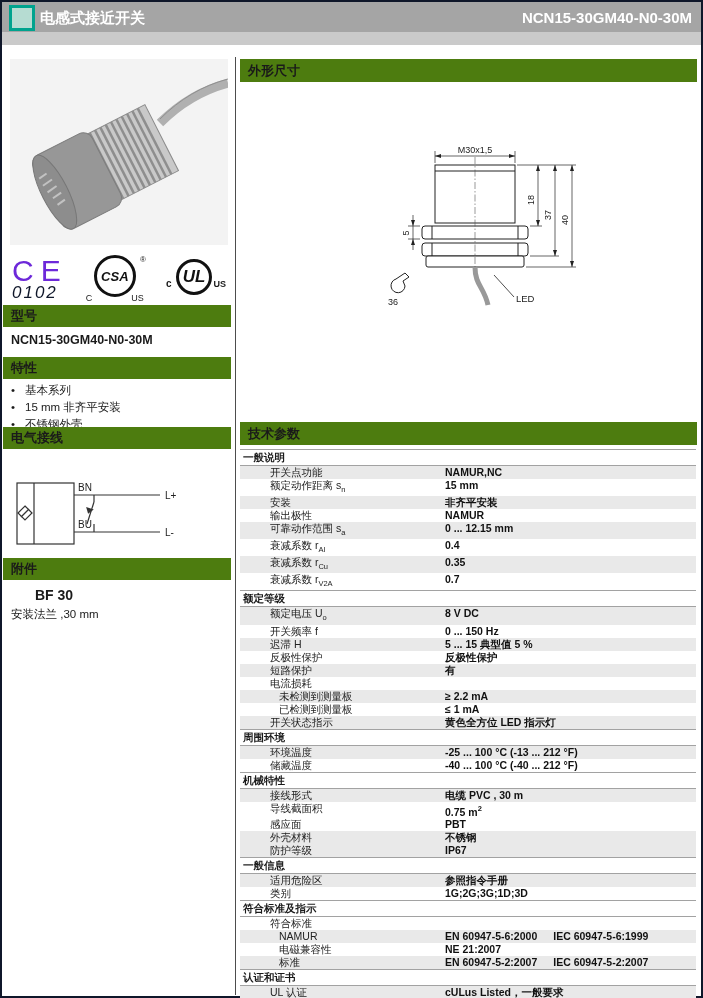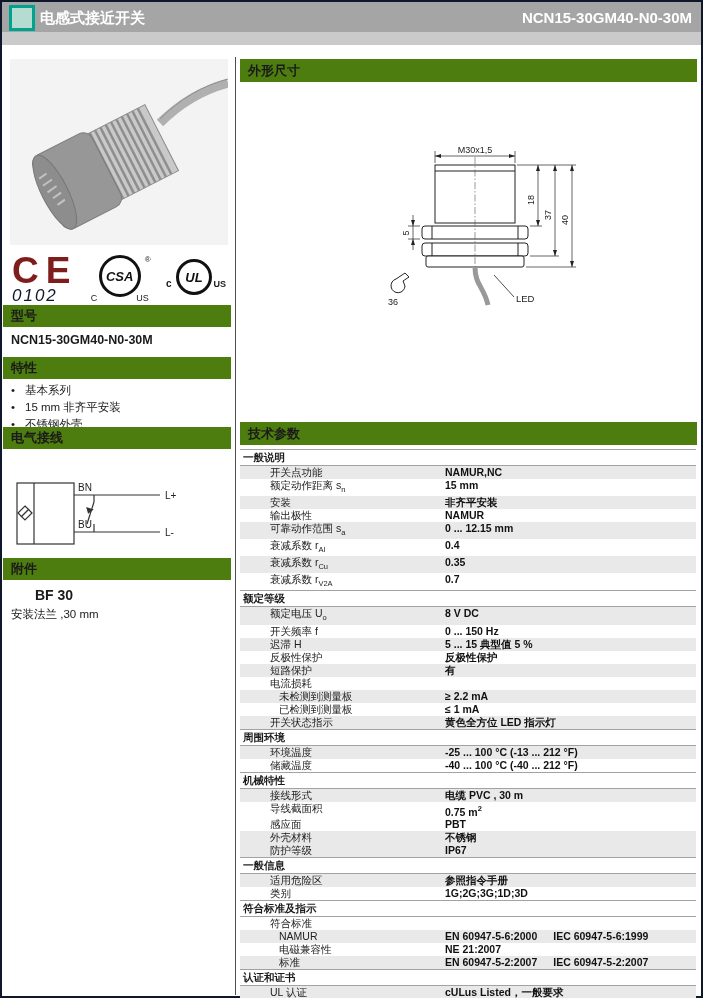--- a/index.html
+++ b/index.html
@@ -18,21 +18,21 @@
   
   .bar{position:absolute;background:#4d7c0f;font-weight:bold;font-size:13px;
        box-sizing:border-box;padding-left:8px;}
   .bar-l{left:1px;width:228px;height:22px;line-height:22px;}
   .bar-r{left:238px;width:457px;height:23px;line-height:23px;}
 
   
   .photo{position:absolute;left:8px;top:57px;width:218px;height:186px;}
   .certs{position:absolute;left:10px;top:250px;width:214px;height:52px;display:flex;align-items:center;justify-content:space-between;}
   .ce{line-height:1;}
-  .ce .ce-l{font-size:37px;font-weight:bold;letter-spacing:7px;color:#7f1d1d;}
+  .ce .ce-l{font-size:30px;font-weight:normal;letter-spacing:7px;color:#6d28d9;}
   .ce .ce-n{font-size:17px;color:#0f172a;letter-spacing:2px;margin-top:-2px;font-style:italic;}
   .mark{position:relative;width:62px;height:50px;}
   .circ{position:absolute;border:3px solid #111;border-radius:50%;display:flex;align-items:center;justify-content:center;
         font-weight:bold;font-style:italic;color:#111;}
   .model-text{position:absolute;left:9px;top:331px;font-weight:bold;font-size:12.5px;}
   .features{position:absolute;left:9px;top:381px;font-size:11.5px;}
   .features .fi{display:flex;line-height:14px;margin-bottom:3px;}
   .features .fb{width:14px;}
   .conn{position:absolute;left:10px;top:468px;width:205px;height:88px;}
   .acc-name{position:absolute;left:9px;top:585px;font-weight:bold;font-size:14px;margin-left:24px;}
@@ -102,21 +102,21 @@
       <div class="ce-n">0102</div>
     </div>
     <div class="mark">
       <div class="circ" style="left:8px;top:2px;width:36px;height:36px;font-size:13px;">CSA</div>
       <div style="position:absolute;right:2px;top:2px;font-size:8px;">®</div>
       <div style="position:absolute;left:0;bottom:0;font-size:9px;">C</div>
       <div style="position:absolute;right:4px;bottom:0;font-size:9px;">US</div>
     </div>
     <div class="mark" style="width:60px;">
       <div style="position:absolute;left:0;bottom:14px;font-size:10px;font-weight:bold;">c</div>
-      <div class="circ" style="left:10px;top:6px;width:30px;height:30px;font-size:13px;">UL</div>
+      <div class="circ" style="left:10px;top:6px;width:30px;height:30px;font-size:17px;">UL</div>
       <div style="position:absolute;right:0;bottom:14px;font-size:9px;font-weight:bold;">US</div>
     </div>
   </div>
 
   <div class="bar bar-l" style="top:303px;">型号</div>
   <div class="model-text">NCN15-30GM40-N0-30M</div>
 
   <div class="bar bar-l" style="top:355px;">特性</div>
   <div class="features">
       <div class="fi">

